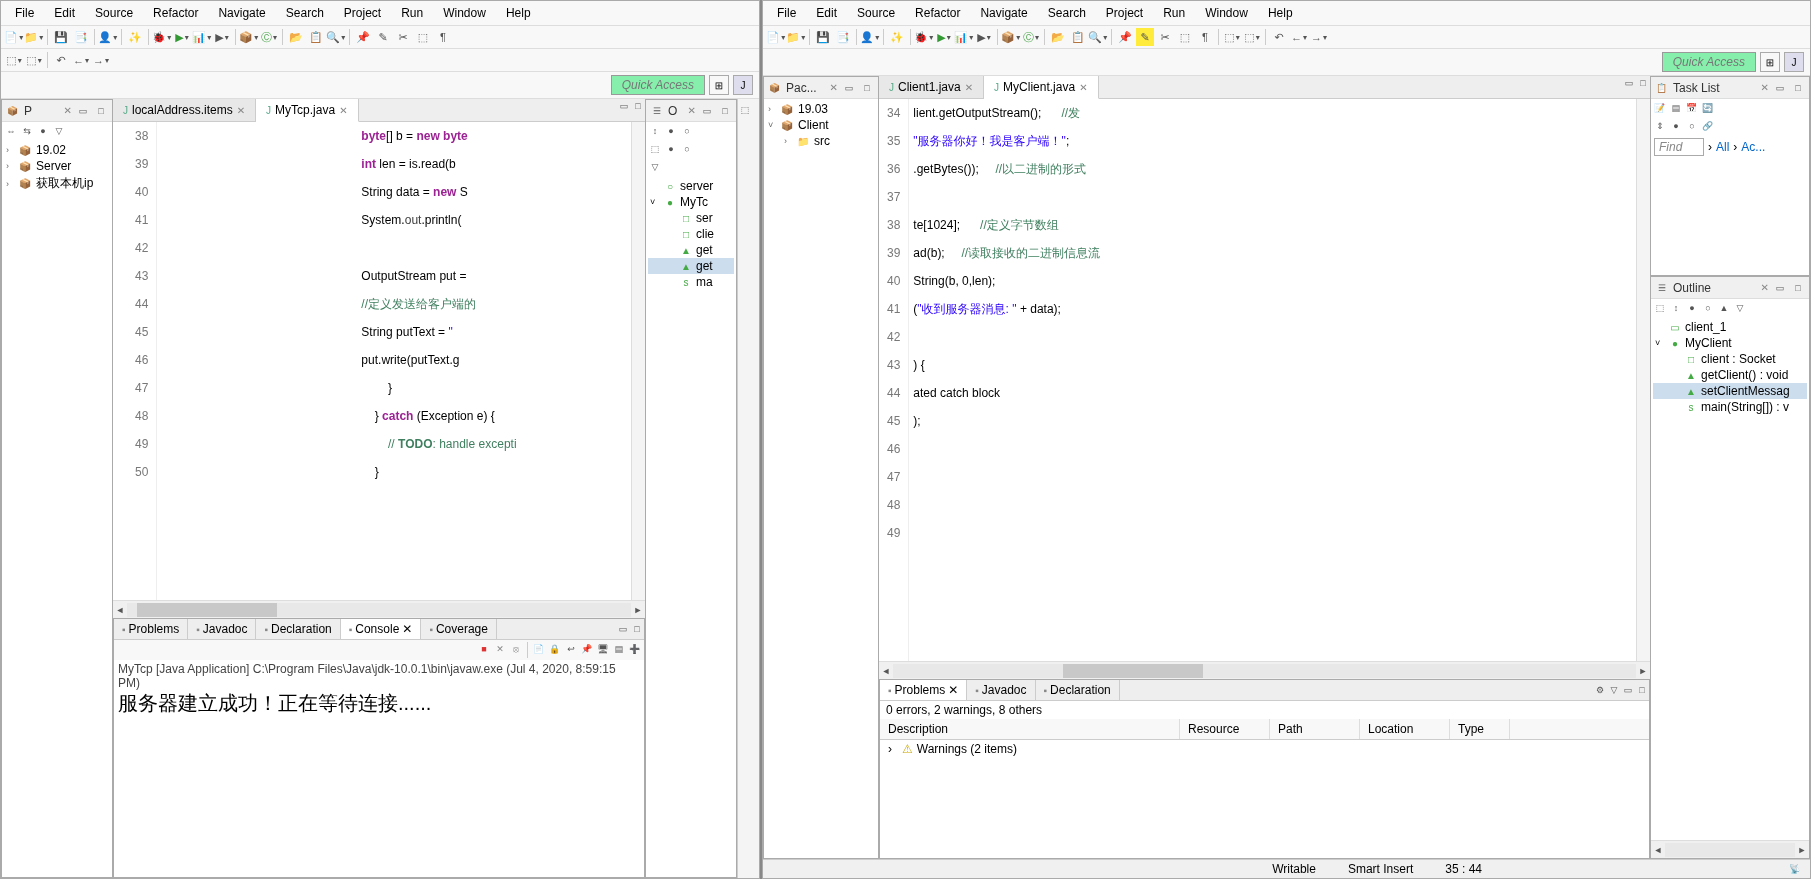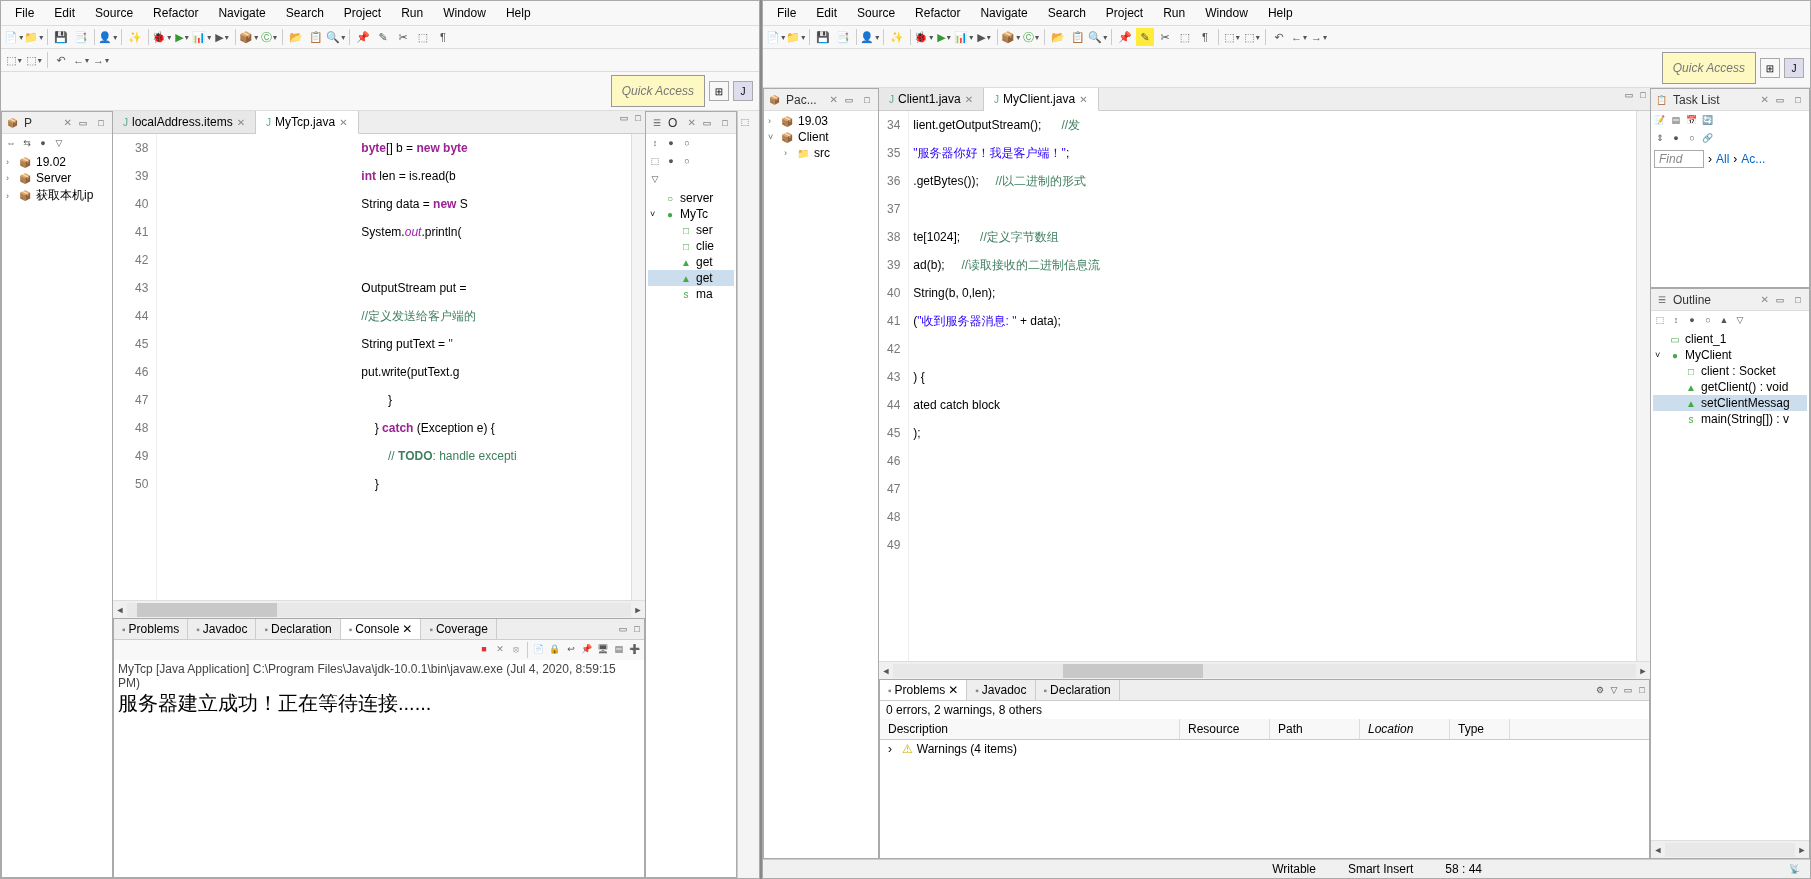--- a/index.html
+++ b/index.html
@@ -8,21 +8,21 @@
 .window.left { width:760px; height:879px; }
 .window.right { width:810px; height:879px; margin-left:0; }
 .divider { width:2px; background:#888; }
 .menubar { display:flex; padding:2px 4px; background:#f8f8f8; border-bottom:1px solid #ddd; }
 .menubar span { padding:3px 10px; cursor:default; }
 .toolbar { display:flex; padding:2px 4px; gap:2px; background:#f8f8f8; border-bottom:1px solid #ddd; align-items:center; flex-wrap:wrap; }
 .tbtn { width:18px; height:18px; display:inline-flex; align-items:center; justify-content:center; font-size:11px; color:#555; cursor:pointer; border:1px solid transparent; }
 .tbtn.dd::after { content:"▾"; font-size:8px; margin-left:1px; color:#555; }
 .sep { width:1px; height:16px; background:#ccc; margin:0 2px; }
 .qa-row { display:flex; justify-content:flex-end; padding:3px 6px; background:#f8f8f8; border-bottom:1px solid #ddd; align-items:center; gap:4px; }
-.qa-box { border:1px solid #999; font-style:italic; color:#777; padding:8px 10px; background:#fef9c3; cursor:text; }
+.qa-box { border:1px solid #999; font-style:italic; color:#777; padding:2px 10px; background:#86efac; cursor:text; }
 .persp { width:20px; height:20px; border:1px solid #aaa; display:inline-flex; align-items:center; justify-content:center; font-size:10px; }
 .body-row { flex:1; display:flex; overflow:hidden; }
 .pane { border:1px solid #aaa; display:flex; flex-direction:column; background:#fff; }
 .pane-head { display:flex; align-items:center; padding:2px 4px; background:#f0f0f0; border-bottom:1px solid #ddd; gap:4px; min-height:22px; }
 .pane-head .title { color:#333; }
 .pane-head .spacer { flex:1; }
 .pane-head .x { cursor:pointer; color:#888; font-size:10px; }
 .mini { width:14px; height:14px; display:inline-flex; align-items:center; justify-content:center; font-size:9px; cursor:pointer; color:#555; }
 .tree { flex:1; overflow:auto; padding:2px; }
 .tree-row { display:flex; align-items:center; gap:3px; padding:1px 2px; white-space:nowrap; cursor:pointer; }
@@ -35,21 +35,21 @@
 .ed-tab .ic { color:#5a8; font-size:10px; }
 .ed-tab .x { color:#888; font-size:10px; }
 .ed-body { flex:1; display:flex; overflow:hidden; font-family:Consolas,monospace; font-size:18px; }
 .gutter { background:#fff; color:#787878; text-align:right; padding:0 8px; border-right:1px solid #eee; user-select:none; }
 .gutter div { height:28px; line-height:28px; }
 .code { flex:1; overflow:auto; position:relative; }
 .code-line { height:28px; line-height:28px; white-space:pre; padding-left:4px; }
 .kw { color:#9b2393; font-weight:bold; }
 .cm { color:#3f7f5f; }
 .str { color:#2a00ff; }
-.fl { color:#a21caf; font-style:italic; }
+.fl { color:#404040; }
 .ty { color:#000; }
 .marker-col { width:14px; background:#fff; }
 .marker-col div { height:28px; font-size:10px; text-align:center; color:#3a7; }
 .ov-ruler { width:14px; background:#f4f4f4; border-left:1px solid #ddd; }
 .hscroll { height:18px; background:#f0f0f0; border-top:1px solid #ddd; display:flex; align-items:center; }
 .hscroll .track { flex:1; height:14px; background:#e8e8e8; position:relative; }
 .hscroll .thumb { position:absolute; height:14px; background:#c8c8c8; }
 .bottom-tabs { display:flex; background:#eee; border-bottom:1px solid #ccc; align-items:center; }
 .bt { padding:3px 8px; border-right:1px solid #ccc; display:flex; gap:3px; align-items:center; cursor:pointer; }
 .bt.active { background:#fff; }
@@ -521,27 +521,27 @@
           <span class="mini">⚙</span>
           <span class="mini">▽</span>
           <span class="mini">▭</span>
           <span class="mini">□</span>
         </div>
         <div style="padding:2px 6px">0 errors, 2 warnings, 8 others</div>
         <div class="prob-head" id="prob-head">
             <div style="width: 300px;">Description</div>
             <div style="width: 90px;">Resource</div>
             <div style="width: 90px;">Path</div>
-            <div style="width: 90px; font-style: italic;">Location</div>
+            <div style="width: 90px;">Location</div>
             <div style="width: 60px;">Type</div>
           </div>
         <div class="prob-row">
           <span style="width:10px">›</span>
           <span style="color:#ca0">⚠</span>
-          <span>Warnings (4 items)</span>
+          <span>Warnings (2 items)</span>
         </div>
       </div>
     </div>
 
     <div class="col-right" style="width:160px">
       <div class="pane" style="height:200px">
         <div class="pane-head">
           <span class="mini">📋</span>
           <span class="title">Task List</span>
           <span class="spacer"></span>
@@ -624,17 +624,17 @@
             <span class="mini">►</span>
         </div>
       </div>
     </div>
   </div>
 
   <div class="status-bar">
     <span style="flex:1"></span>
     <span>Writable</span>
     <span>Smart Insert</span>
-    <span>58 : 44</span>
+    <span>35 : 44</span>
     <span style="width:260px"></span>
     <span class="mini" style="color:#d80">📡</span>
   </div>
 </div>
 
 </body></html>

